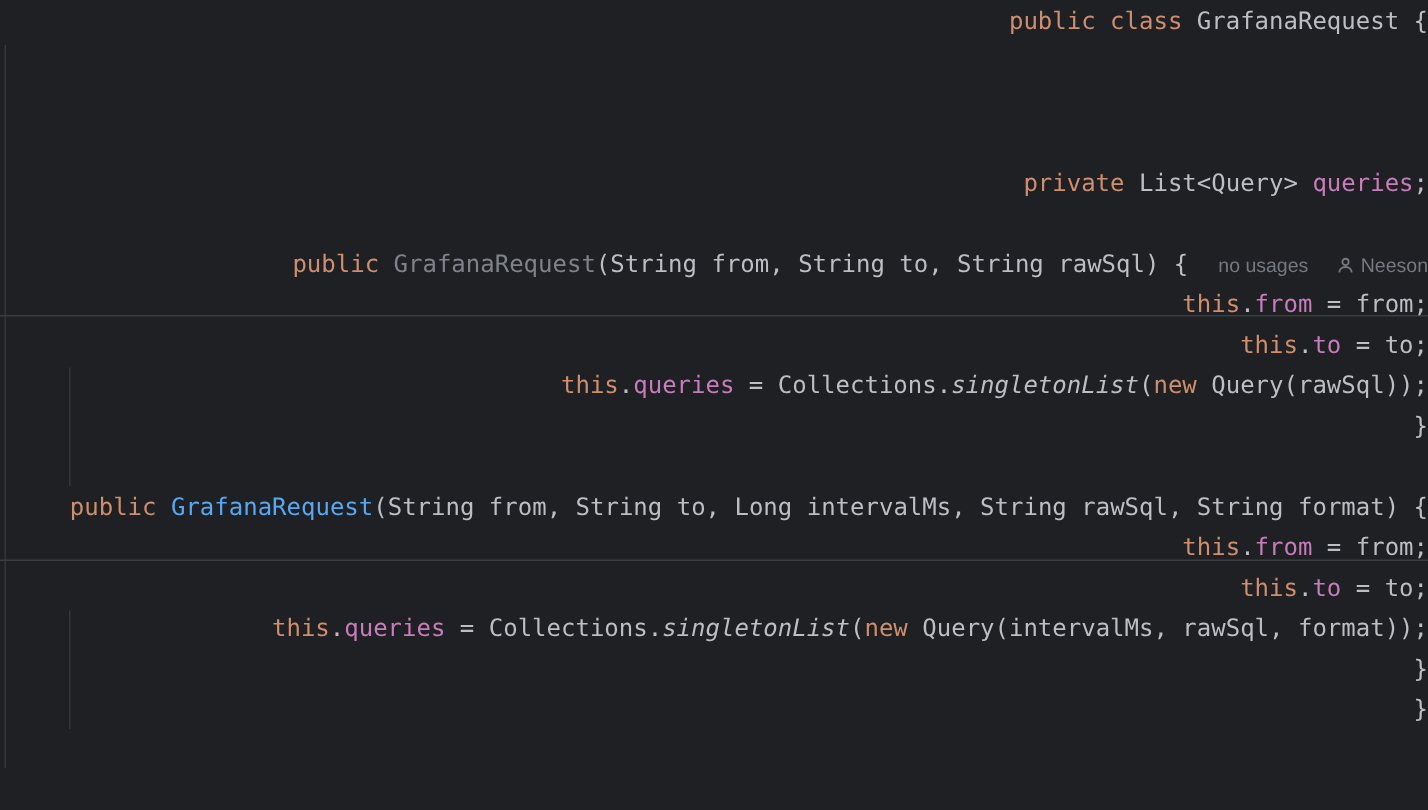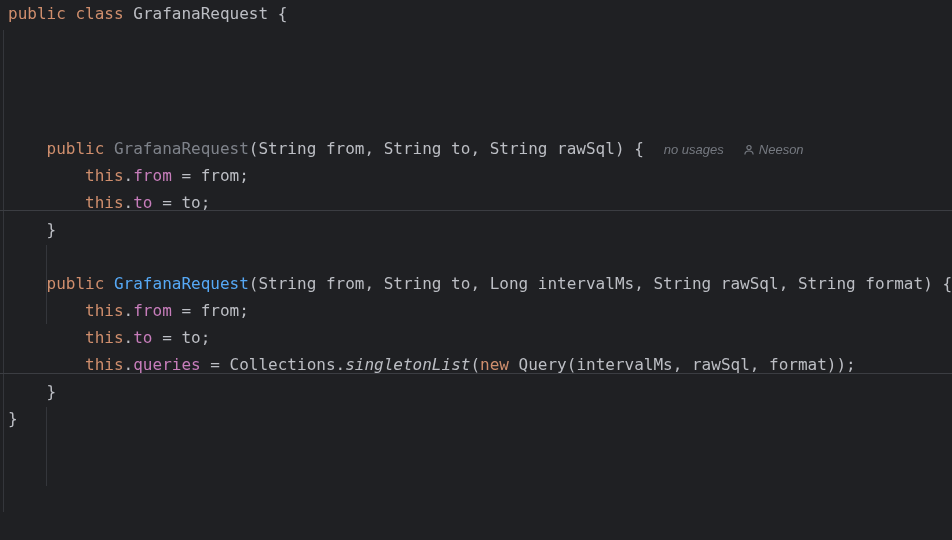--- a/index.html
+++ b/index.html
@@ -23,33 +23,33 @@
   .editor{
     position:relative;width:952px;height:540px;
   }
   .code-lines{position:absolute;top:0;left:0;width:952px;}
   .line{
     height:27px;line-height:27px;
     padding-left:8px;
     white-space:pre;
     font-size:16px;
     color:var(--c-txt);
+    text-align:right;
   }
   .tok-kw{color:var(--c-kw);}
   .tok-txt{color:var(--c-txt);}
   .tok-field{color:var(--c-field);}
   .tok-mdecl{color:var(--c-mdecl);}
   .tok-unused{color:var(--c-unused);}
   .tok-static{color:var(--c-static);font-style:italic;}
   .tok-hint, .tok-hint-author{
     font-family:"Liberation Sans", sans-serif;
     font-size:13px;
     color:var(--c-hint);
     white-space:nowrap;
-    font-style:italic;
   }
   .tok-hint{margin-left:20px;}
   .tok-hint-author{margin-left:19px;}
   .tok-hint-author svg{vertical-align:-2px;margin-right:4px;}
   .sep{
     position:absolute;left:0;width:952px;height:1px;
     background:var(--sep);
   }
   .guide{
     position:absolute;width:1px;
@@ -66,27 +66,29 @@
   <div class="guide" style="left:46px;top:407px;height:79px"></div>
 
   <div class="sep" style="top:210px"></div>
   <div class="sep" style="top:373px"></div>
 
   <div class="code-lines">
       <div class="line"><span class="tok tok-kw">public</span><span class="tok tok-txt"> </span><span class="tok tok-kw">class</span><span class="tok tok-txt"> GrafanaRequest {</span></div>
       <div class="line"></div>
       <div class="line"></div>
       <div class="line"></div>
+      <div class="line"><span class="tok tok-txt">    </span><span class="tok tok-kw">private</span><span class="tok tok-txt"> List&lt;Query&gt; </span><span class="tok tok-field">queries</span><span class="tok tok-txt">;</span></div>
       <div class="line"></div>
       <div class="line"><span class="tok tok-txt">    </span><span class="tok tok-kw">public</span><span class="tok tok-txt"> </span><span class="tok tok-unused">GrafanaRequest</span><span class="tok tok-txt">(String from, String to, String rawSql) {</span><span class="tok tok-hint">no usages</span><span class="tok tok-hint-author"><svg width="12" height="12" viewBox="0 0 12 12" fill="none" stroke="currentColor" stroke-width="1.2">
             <circle cx="6" cy="3.6" r="2.1"></circle>
             <path d="M1.9 10.6c0-2.4 1.9-3.6 4.1-3.6s4.1 1.2 4.1 3.6"></path>
           </svg>Neeson</span></div>
       <div class="line"><span class="tok tok-txt">        </span><span class="tok tok-kw">this</span><span class="tok tok-txt">.</span><span class="tok tok-field">from</span><span class="tok tok-txt"> = from;</span></div>
       <div class="line"><span class="tok tok-txt">        </span><span class="tok tok-kw">this</span><span class="tok tok-txt">.</span><span class="tok tok-field">to</span><span class="tok tok-txt"> = to;</span></div>
+      <div class="line"><span class="tok tok-txt">        </span><span class="tok tok-kw">this</span><span class="tok tok-txt">.</span><span class="tok tok-field">queries</span><span class="tok tok-txt"> = Collections.</span><span class="tok tok-static">singletonList</span><span class="tok tok-txt">(</span><span class="tok tok-kw">new</span><span class="tok tok-txt"> Query(rawSql));</span></div>
       <div class="line"><span class="tok tok-txt">    }</span></div>
       <div class="line"></div>
       <div class="line"><span class="tok tok-txt">    </span><span class="tok tok-kw">public</span><span class="tok tok-txt"> </span><span class="tok tok-mdecl">GrafanaRequest</span><span class="tok tok-txt">(String from, String to, Long intervalMs, String rawSql, String format) {</span></div>
       <div class="line"><span class="tok tok-txt">        </span><span class="tok tok-kw">this</span><span class="tok tok-txt">.</span><span class="tok tok-field">from</span><span class="tok tok-txt"> = from;</span></div>
       <div class="line"><span class="tok tok-txt">        </span><span class="tok tok-kw">this</span><span class="tok tok-txt">.</span><span class="tok tok-field">to</span><span class="tok tok-txt"> = to;</span></div>
       <div class="line"><span class="tok tok-txt">        </span><span class="tok tok-kw">this</span><span class="tok tok-txt">.</span><span class="tok tok-field">queries</span><span class="tok tok-txt"> = Collections.</span><span class="tok tok-static">singletonList</span><span class="tok tok-txt">(</span><span class="tok tok-kw">new</span><span class="tok tok-txt"> Query(intervalMs, rawSql, format));</span></div>
       <div class="line"><span class="tok tok-txt">    }</span></div>
       <div class="line"><span class="tok tok-txt">}</span></div>
     </div>
 </div>

